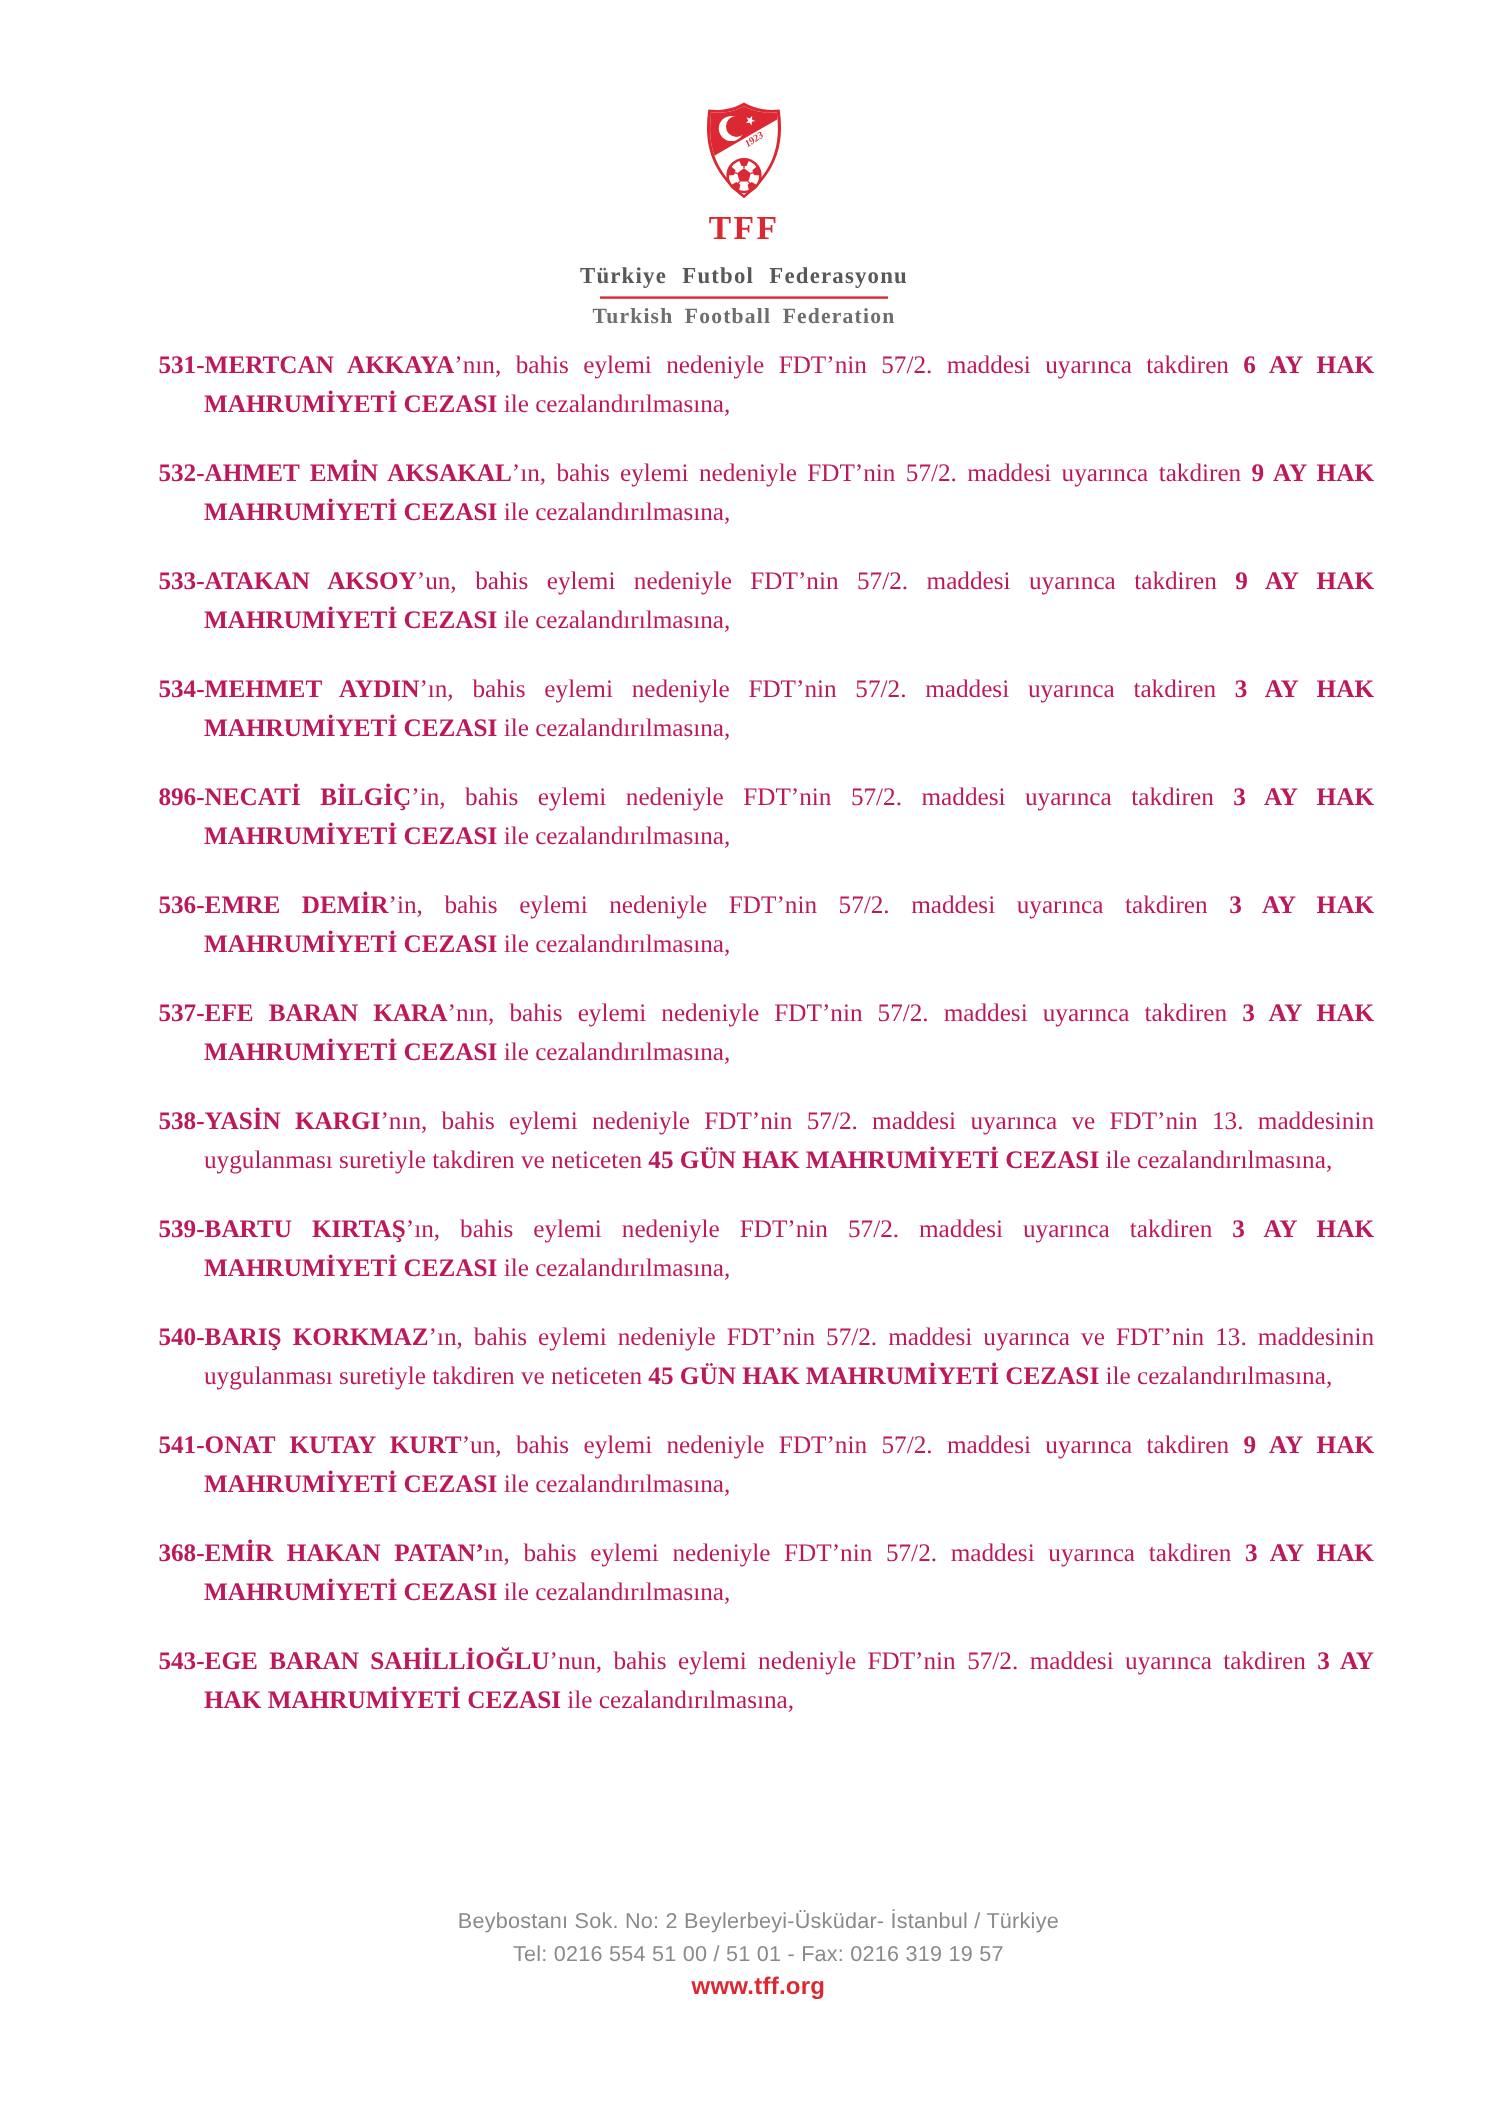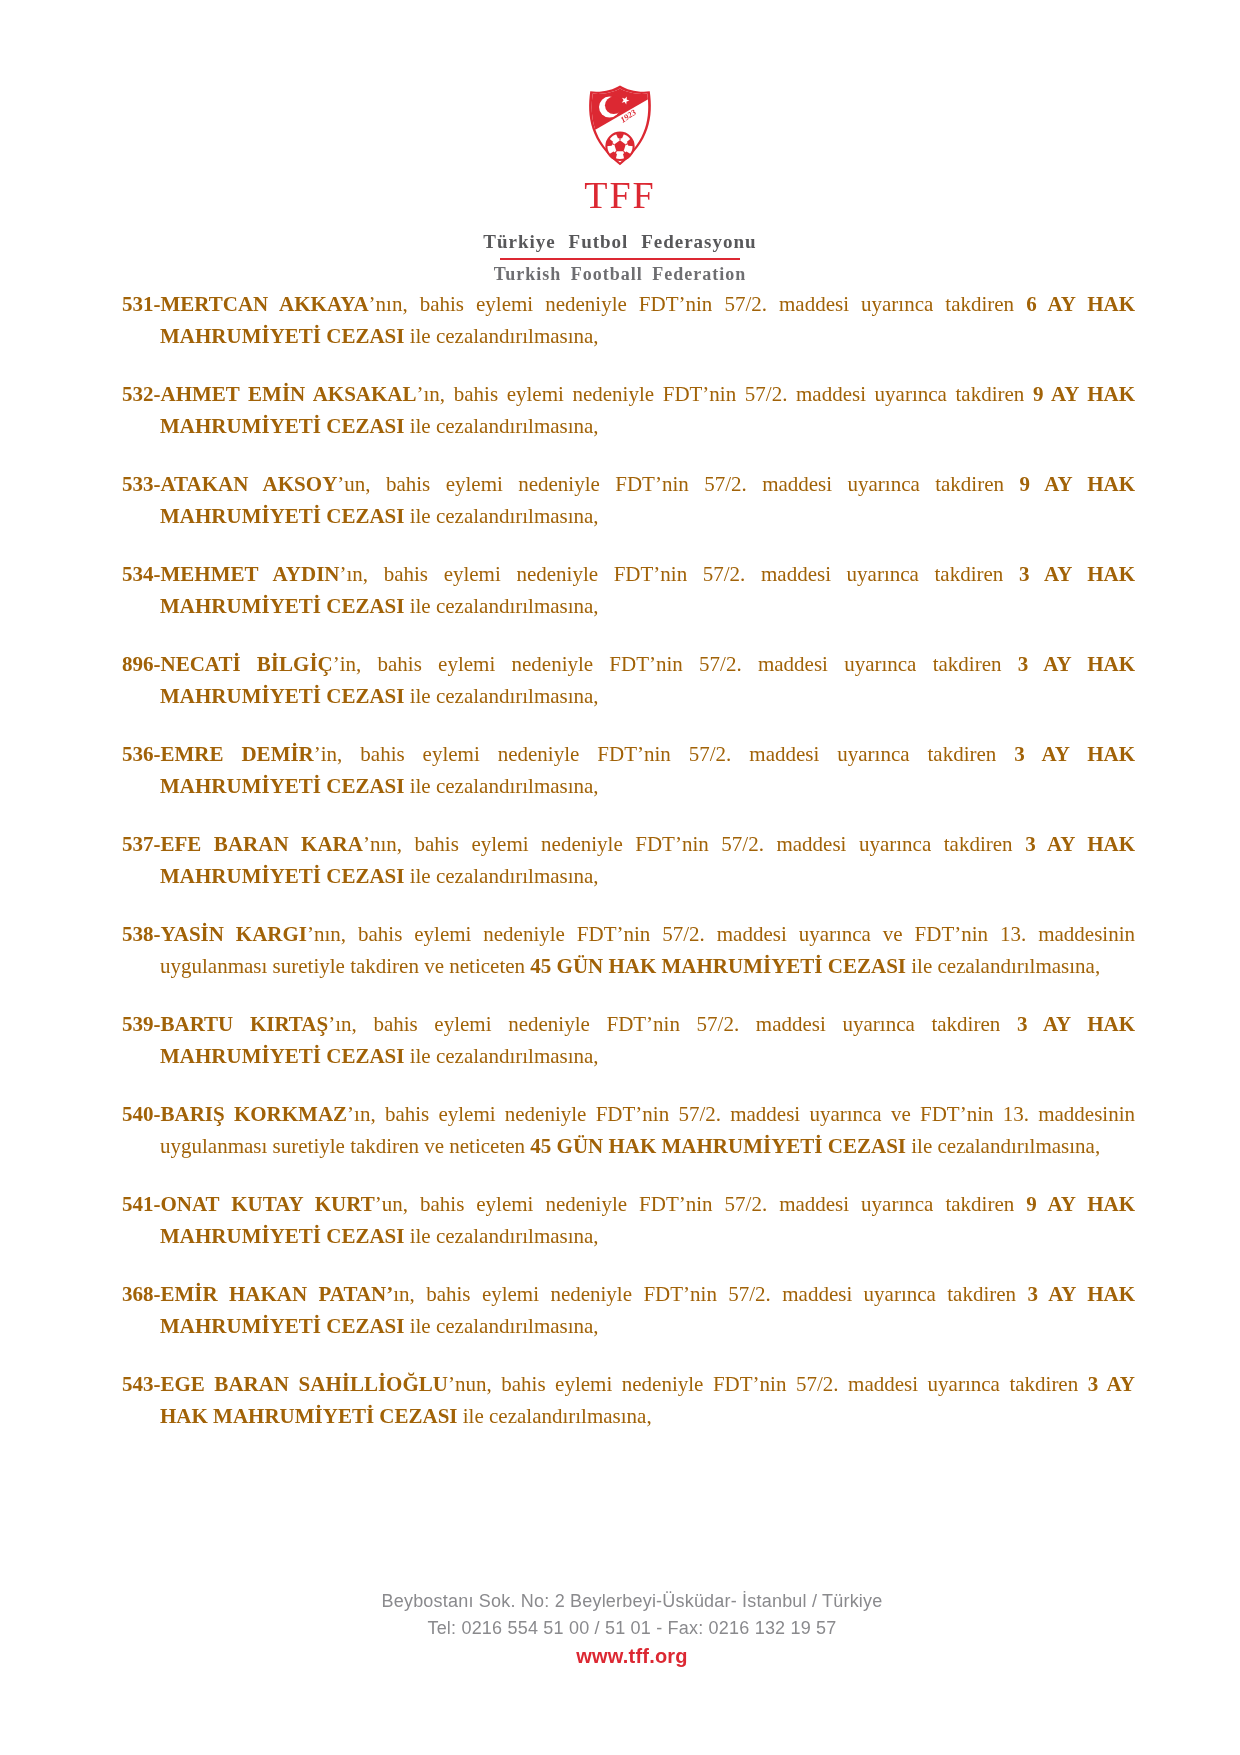--- a/index.html
+++ b/index.html
@@ -10,21 +10,21 @@
     font-family:"Liberation Serif", serif;
     overflow:hidden;
   }
 
   
   .header { position:absolute; top:84px; left:0; right:0; text-align:center; }
   .crest  { width:70px; height:84px; display:block; margin:0 auto; }
   .brand  {
     margin-top:8px;
     color:var(--red,#DC2832);
-    font-size:38px; font-weight:normal; letter-spacing:2px;
+    font-size:28px; font-weight:bold; letter-spacing:2px;
     line-height:1.05;
   }
   .brand-tr {
     margin-top:15px;
     color:#58585A;
     font-size:19px; font-weight:bold;
     letter-spacing:1px; word-spacing:7px;
   }
   .brand-rule {
     width:240px; height:2px;
@@ -33,23 +33,23 @@
   }
   .brand-en {
     color:#6E6E71;
     font-size:18px; font-weight:bold;
     letter-spacing:1px; word-spacing:4px;
   }
 
   
   .content {
     position:absolute;
-    left:122px; top:288px;
+    left:132px; top:288px;
     width:1013px;
-    color:#a16207;
+    color:#be185d;
   }
   .item {
     font-size:21px;
     line-height:32px;
     text-align:justify;
     margin:0 0 26px 0;
     padding-left:38px;
     text-indent:-38px;
   }
   .item strong { font-weight:bold; }
@@ -140,17 +140,17 @@
       <p class="item"><strong>538-YASİN KARGI</strong>’nın, bahis eylemi nedeniyle FDT’nin 57/2. maddesi uyarınca ve FDT’nin 13. maddesinin uygulanması suretiyle takdiren ve neticeten <strong>45 GÜN HAK MAHRUMİYETİ CEZASI</strong> ile cezalandırılmasına,</p>
       <p class="item"><strong>539-BARTU KIRTAŞ</strong>’ın, bahis eylemi nedeniyle FDT’nin 57/2. maddesi uyarınca takdiren <strong>3 AY HAK MAHRUMİYETİ CEZASI</strong> ile cezalandırılmasına,</p>
       <p class="item"><strong>540-BARIŞ KORKMAZ</strong>’ın, bahis eylemi nedeniyle FDT’nin 57/2. maddesi uyarınca ve FDT’nin 13. maddesinin uygulanması suretiyle takdiren ve neticeten <strong>45 GÜN HAK MAHRUMİYETİ CEZASI</strong> ile cezalandırılmasına,</p>
       <p class="item"><strong>541-ONAT KUTAY KURT</strong>’un, bahis eylemi nedeniyle FDT’nin 57/2. maddesi uyarınca takdiren <strong>9 AY HAK MAHRUMİYETİ CEZASI</strong> ile cezalandırılmasına,</p>
       <p class="item"><strong>368-EMİR HAKAN PATAN’</strong>ın, bahis eylemi nedeniyle FDT’nin 57/2. maddesi uyarınca takdiren <strong>3 AY HAK MAHRUMİYETİ CEZASI</strong> ile cezalandırılmasına,</p>
       <p class="item"><strong>543-EGE BARAN SAHİLLİOĞLU</strong>’nun, bahis eylemi nedeniyle FDT’nin 57/2. maddesi uyarınca takdiren <strong>3 AY HAK MAHRUMİYETİ CEZASI</strong> ile cezalandırılmasına,</p>
     </main>
 
   <footer class="footer">
     <div class="footer-line">Beybostanı Sok. No: 2 Beylerbeyi-Üsküdar- İstanbul / Türkiye</div>
-    <div class="footer-line">Tel: 0216 554 51 00 / 51 01 - Fax: 0216 132 19 57</div>
+    <div class="footer-line">Tel: 0216 554 51 00 / 51 01 - Fax: 0216 319 19 57</div>
     <div class="footer-url">www.tff.org</div>
   </footer>
 
 </div>
 
 </body></html>

